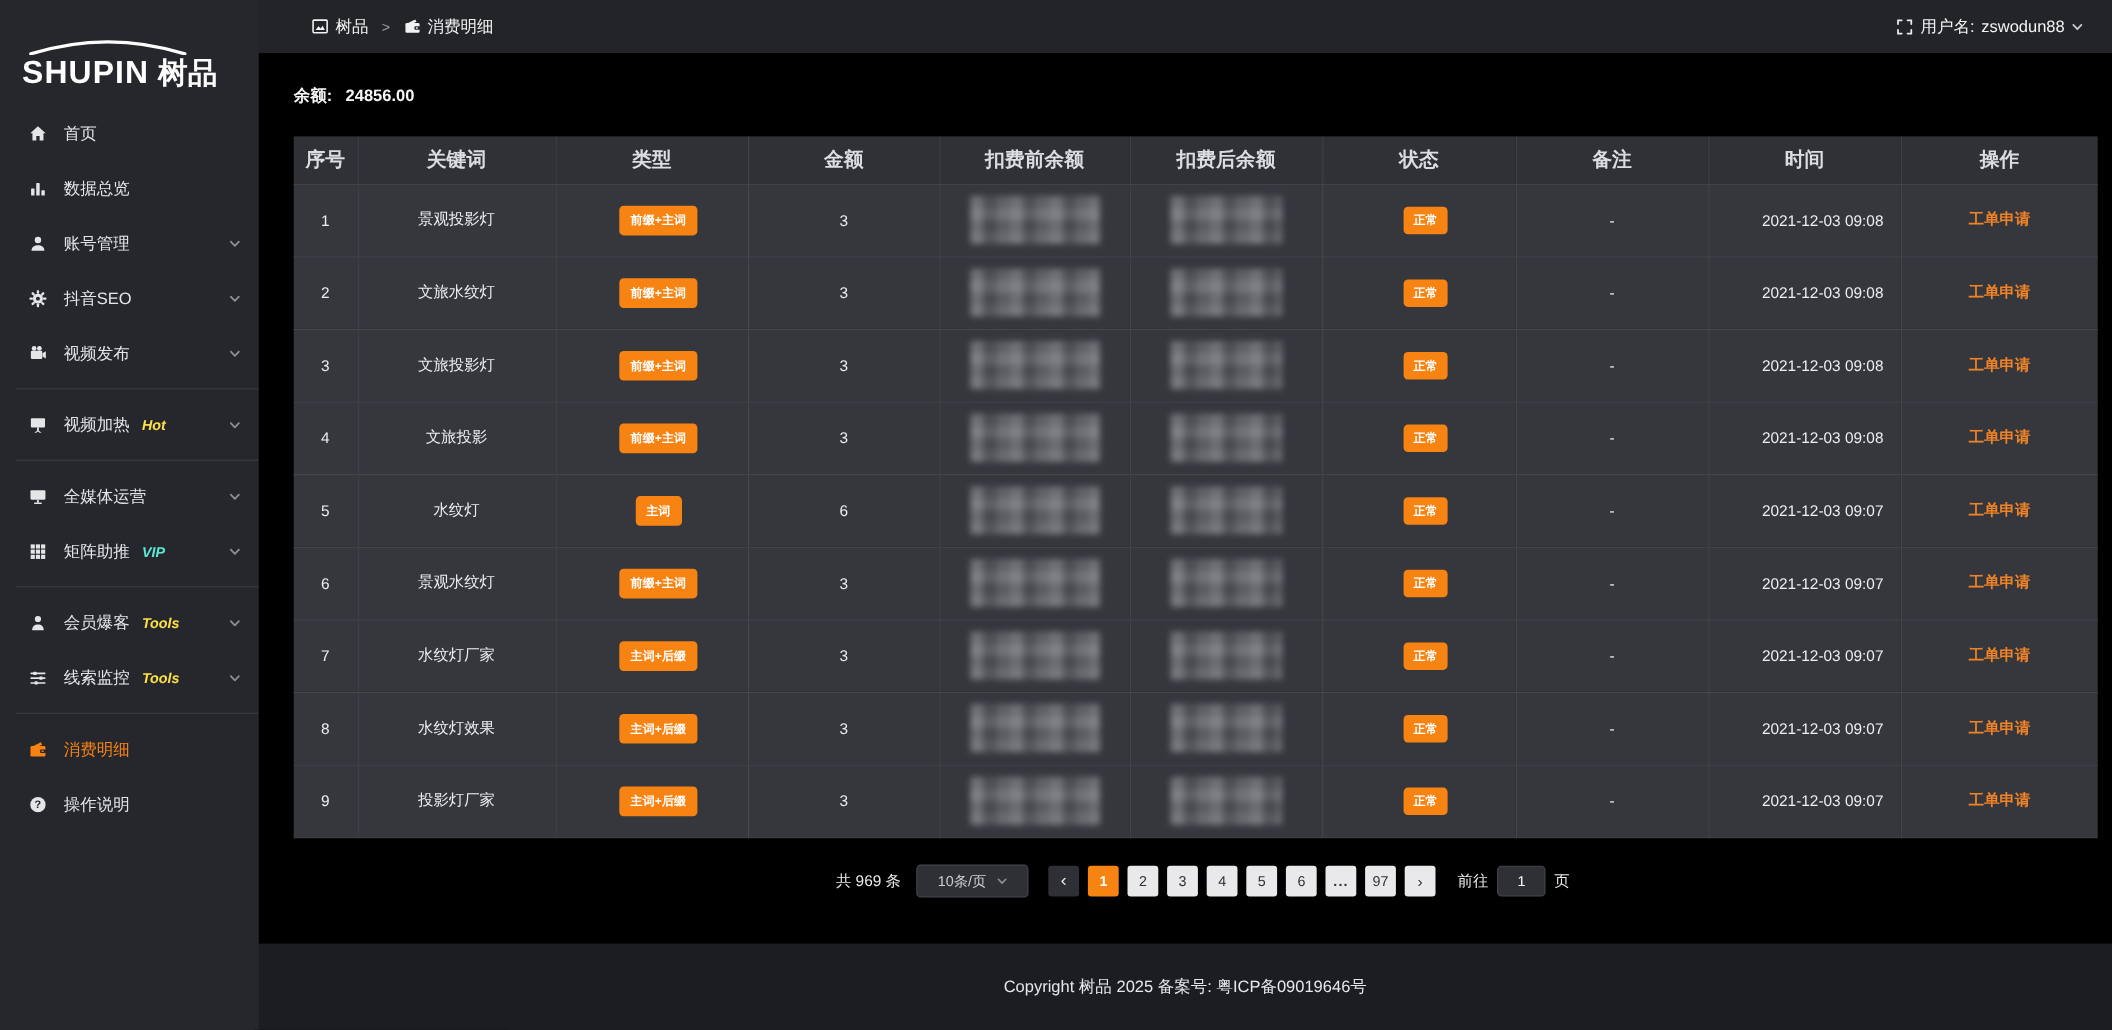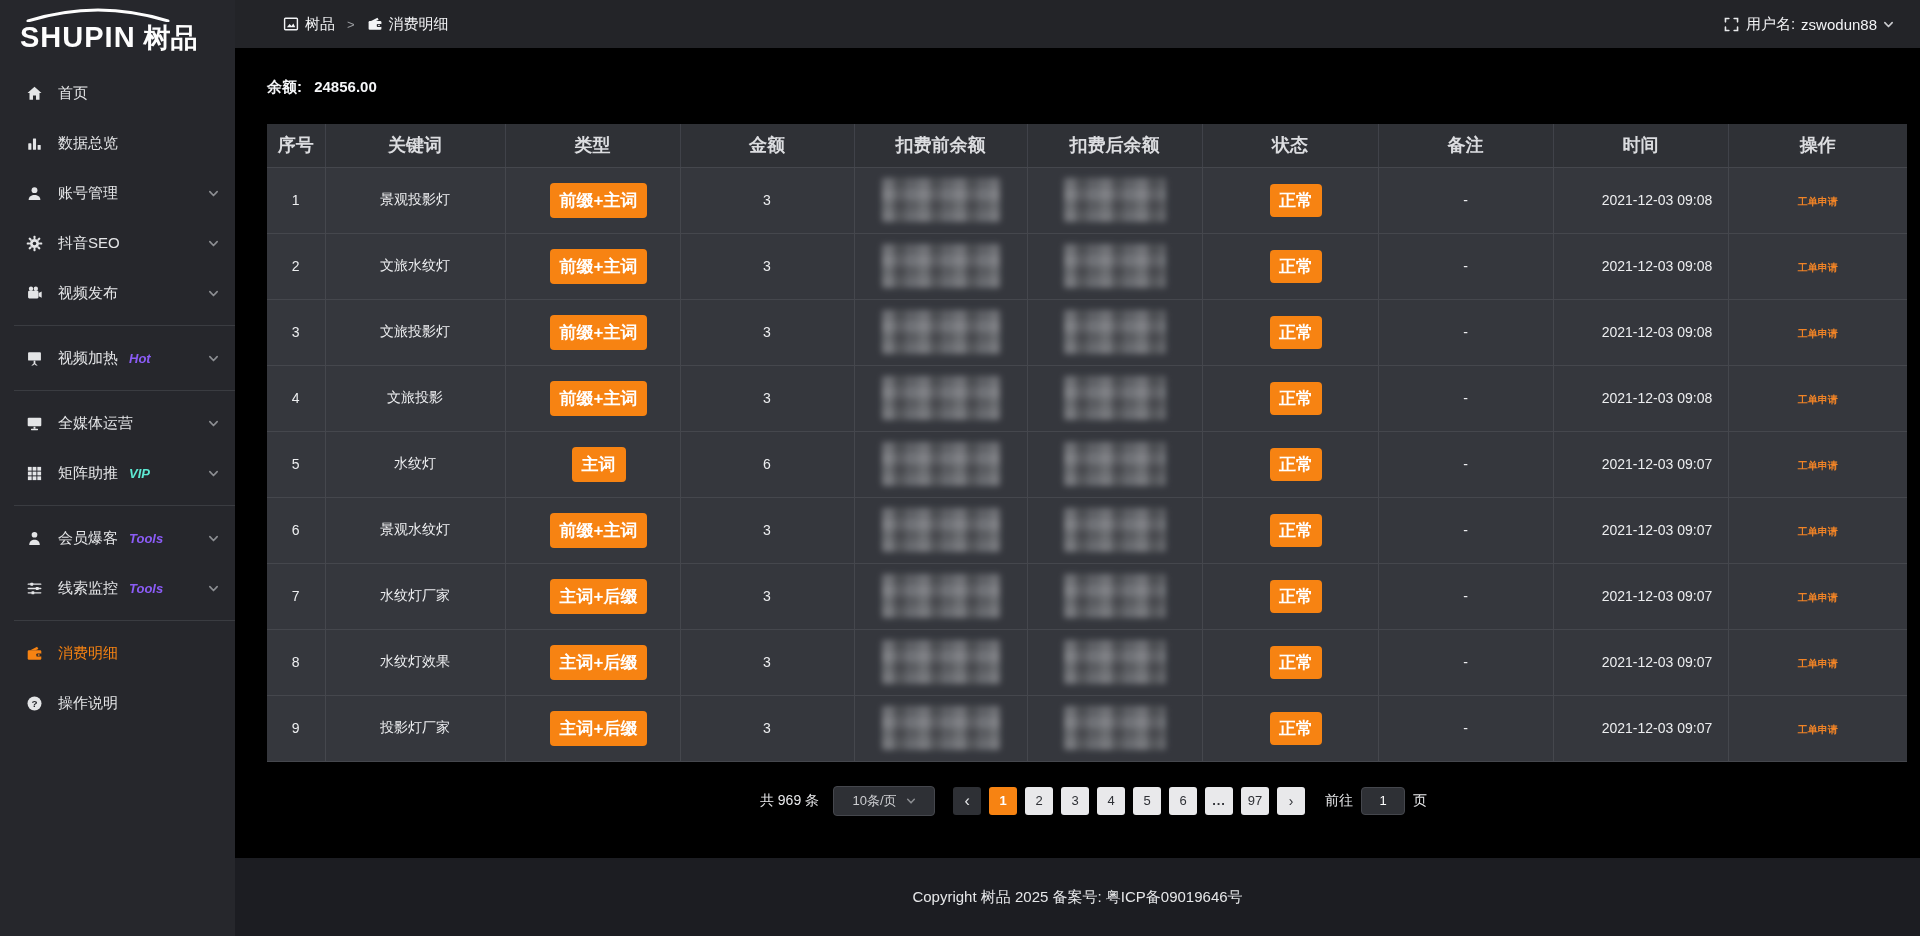--- a/index.html
+++ b/index.html
@@ -15,59 +15,59 @@
   .bc-sep { color:#9C9EA2; font-size:13px; margin:0 2px; }
   .bc-icon svg { width:16px; height:16px; display:block; }
   .topbar-right { display:flex; align-items:center; gap:6px; }
   .fs-btn { background:none; border:none; color:#E8E9EB; cursor:pointer; display:flex; }
   .fs-btn svg { width:17px; height:17px; }
   .user-menu { display:flex; align-items:center; gap:6px; font-size:15px; color:#F2F3F5; cursor:pointer; }
   .user-menu svg { width:11px; height:11px; color:#C9CACD; }
 
   
   .sidebar { position:absolute; top:0; left:0; width:235px; height:936px; background:#26272C; z-index:2; }
-  .logo { padding:8px 0 0 20px; }
+  .logo { padding:8px 0 0 20px;margin-top:28px; }
   .logo-arc { display:block; margin:0 0 -2px 2px; }
   .logo-row { display:flex; align-items:baseline; white-space:nowrap; }
   .logo-latin { font-weight:bold; font-size:29px; letter-spacing:1px; color:#FDFDFD; }
   .logo-cjk { font-weight:bold; font-size:27px; margin-left:8px; color:#FDFDFD; }
   .menu { margin-top:12px; }
   .menu-item { position:relative; height:50px; display:flex; align-items:center;
                padding:0 18px 0 26px; font-size:15px; color:#E4E5E7; cursor:pointer; }
   .menu-item.active { color:#F78312; }
   .menu-icon { width:18px; margin-right:14px; display:flex; }
   .menu-icon svg { width:17px; height:17px; }
   .menu-badge { margin-left:11px; font-style:italic; font-weight:bold; font-size:13px; }
-  .badge-hot { color:#8b5cf6; }
+  .badge-hot { color:#fde047; }
   .badge-vip { color:#5eead4; }
   .menu-chevron { position:absolute; right:16px; display:flex; color:#8C8E92; }
   .menu-chevron svg { width:11px; height:11px; }
   .menu-divider { height:1px; background:#3A3C41; margin:7px 0 7px 14px; }
 
   
   .content { position:absolute; left:235px; top:48px; right:0; bottom:78px; background:#000000; padding-left:32px; }
   .balance { margin-top:30px; font-size:15px; font-weight:bold; color:#F5F6F8; }
   .balance-value { margin-left:8px; }
 
   table.data-table { border-collapse:collapse; table-layout:fixed; width:1640px; margin-top:27px; }
   .data-table th { height:43px; background:#2F3136; font-size:18px; font-weight:bold; color:#DCDDE0;
                    border-right:1px solid #404249; border-bottom:1px solid #45474D; text-align:center; }
   .data-table td { height:66px; background:#35373D; font-size:14px; color:#EDEEF0; text-align:center;
                    border-right:1px solid #45474D; border-bottom:1px solid #45474D; }
   .data-table th:last-child, .data-table td:last-child { border-right:none; }
-  .type-badge { display:inline-block; background:#F78312; color:#fff; font-size:17px; font-weight:bold;
+  .type-badge { display:inline-block; background:#F78312; color:#fff; font-size:11px; font-weight:bold;
                 padding:6px 10px; border-radius:4px;margin-left:12px; }
   .status-badge { padding:5px 9px; }
   .mosaic { display:inline-block; vertical-align:middle; height:44px; border-radius:2px; filter:blur(3px); opacity:.95;
             background:
               repeating-linear-gradient(90deg, rgba(255,255,255,.15) 0 12px, rgba(0,0,0,.12) 12px 24px, rgba(255,255,255,.05) 24px 36px),
               repeating-linear-gradient(0deg, #64666B 0 11px, #55575C 11px 22px, #6E7075 22px 33px, #5A5C61 33px 44px); }
   .mosaic.m-before { width:118px; }
   .mosaic.m-after  { width:102px; }
-  .action-link { color:#F08326; font-size:10px; cursor:pointer; text-decoration:none; font-weight:bold; }
+  .action-link { color:#F08326; font-size:14px; cursor:pointer; text-decoration:none; font-weight:bold; }
   .cell-time { font-size:15px;padding-left:33px; }
 
   
   .pagination { display:flex; align-items:center; justify-content:center; margin-top:24px; font-size:14px; color:#E8E9EB; }
   .pg-total { margin-right:14px; }
   .pg-size { width:102px; height:30px; background:#2E3035; border:1px solid #45474D; border-radius:4px;
              display:flex; align-items:center; justify-content:center; gap:9px; font-size:13px; color:#CDCED1;
              cursor:pointer; margin-right:18px; }
   .pg-size svg { width:10px; height:10px; color:#8C8E92; }
   .pg-btn { min-width:28px; height:28px; border:none; border-radius:3px; font-size:13px; cursor:pointer;

